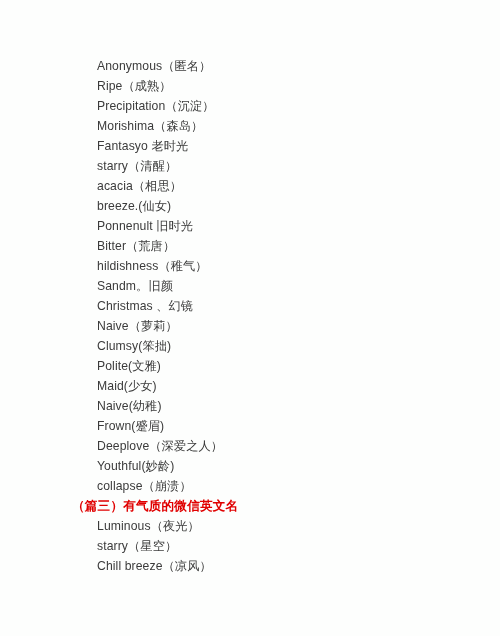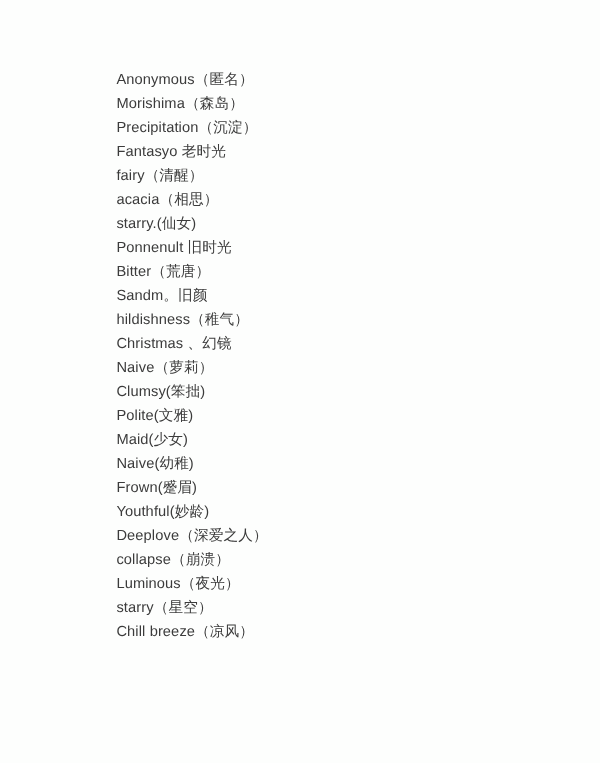--- a/index.html
+++ b/index.html
@@ -46,37 +46,39 @@
     white-space: nowrap;
     letter-spacing: 0.2px;
   }
 </style>
 </head>
 <body>
 
 <div class="page">
   <div class="content">
       <div class="name-line">Anonymous（匿名）</div>
+      <div class="name-line">Ripe（成熟）</div>
+      <div class="name-line">Precipitation（沉淀）</div>
       <div class="name-line">Morishima（森岛）</div>
-      <div class="name-line">Precipitation（沉淀）</div>
       <div class="name-line">Fantasyo 老时光</div>
-      <div class="name-line">fairy（清醒）</div>
+      <div class="name-line">starry（清醒）</div>
       <div class="name-line">acacia（相思）</div>
-      <div class="name-line">starry.(仙女)</div>
+      <div class="name-line">breeze.(仙女)</div>
       <div class="name-line">Ponnenult 旧时光</div>
       <div class="name-line">Bitter（荒唐）</div>
+      <div class="name-line">hildishness（稚气）</div>
       <div class="name-line">Sandm。旧颜</div>
-      <div class="name-line">hildishness（稚气）</div>
       <div class="name-line">Christmas 、幻镜</div>
       <div class="name-line">Naive（萝莉）</div>
       <div class="name-line">Clumsy(笨拙)</div>
       <div class="name-line">Polite(文雅)</div>
       <div class="name-line">Maid(少女)</div>
       <div class="name-line">Naive(幼稚)</div>
       <div class="name-line">Frown(蹙眉)</div>
+      <div class="name-line">Deeplove（深爱之人）</div>
       <div class="name-line">Youthful(妙龄)</div>
-      <div class="name-line">Deeplove（深爱之人）</div>
       <div class="name-line">collapse（崩溃）</div>
+      <div class="section-heading">（篇三）有气质的微信英文名</div>
       <div class="name-line">Luminous（夜光）</div>
       <div class="name-line">starry（星空）</div>
       <div class="name-line">Chill breeze（凉风）</div>
     </div>
 </div>
 
 </body></html>

